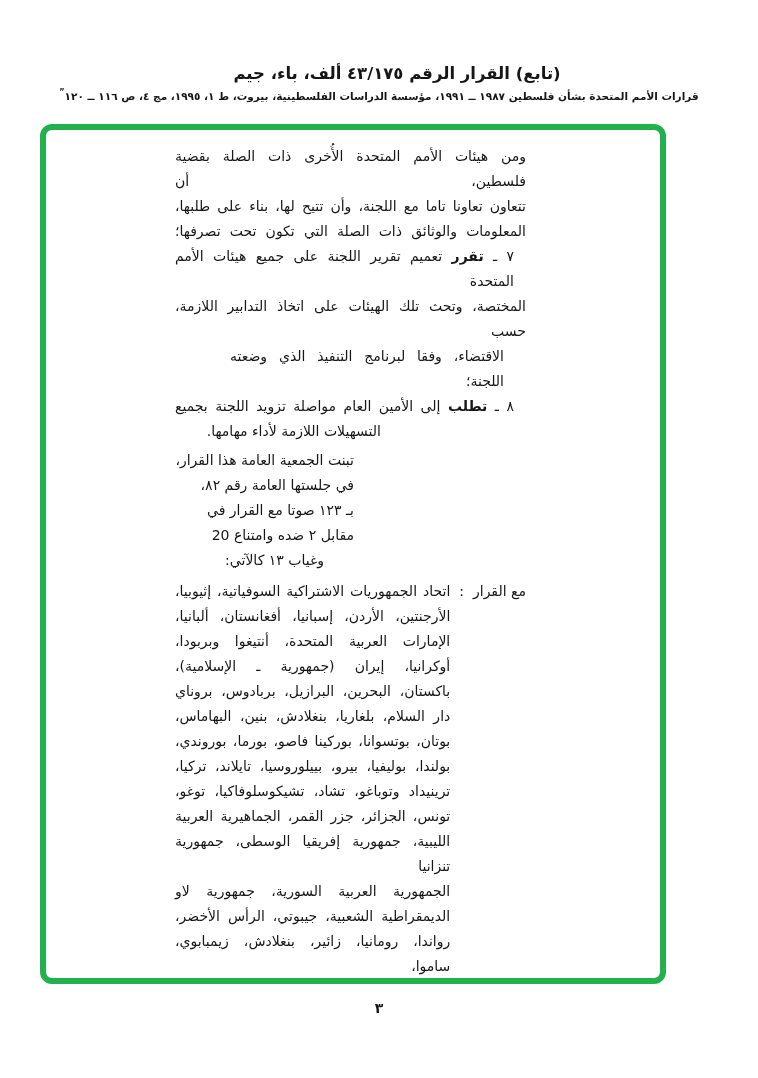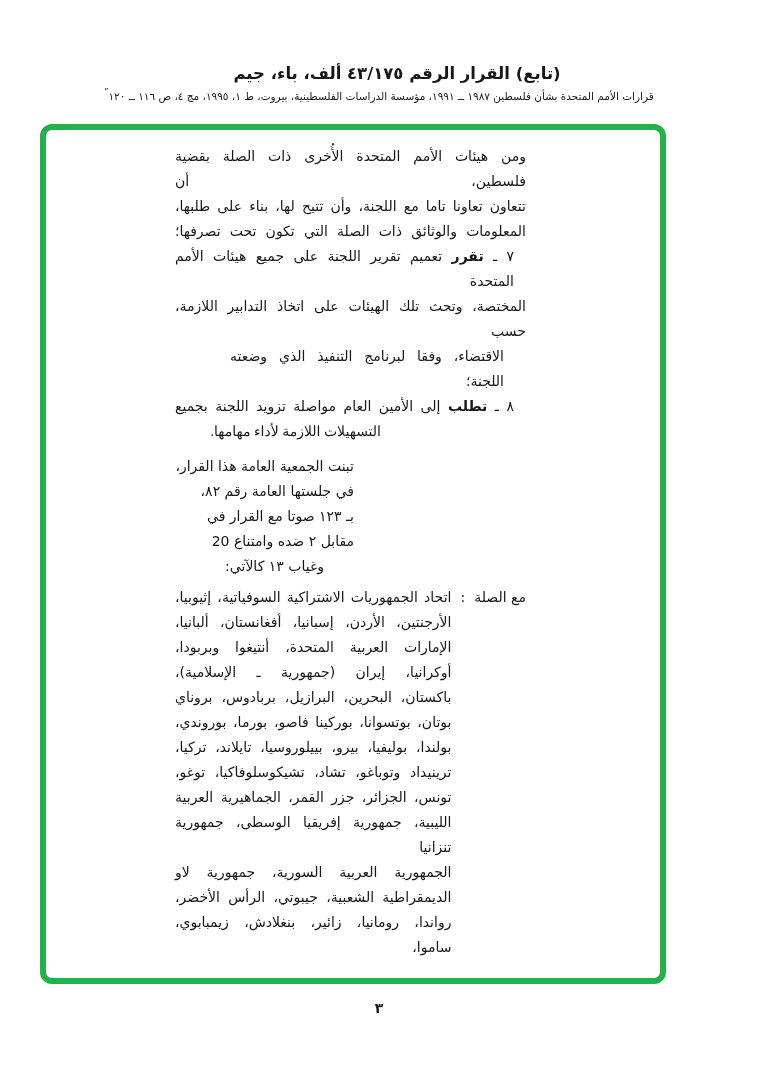--- a/index.html
+++ b/index.html
@@ -16,21 +16,21 @@
   .header-title {
     margin-top: 64px;
     font-size: 16.5px;
     font-weight: bold;
     letter-spacing: 0.2px;
     margin-left: 36px;
   }
   .header-source {
     margin-top: 5px;
     font-size: 10.5px;
-    font-weight: normal;
+    font-weight: bold;
   }
   .header-source sup { font-size: 8px; }
 
   .frame {
     box-sizing: border-box;
     width: 626px;
     height: 860px;
     margin: 22px 0 0 40px;
     border: 6px solid #22b14c;
     border-radius: 12px;
@@ -46,26 +46,26 @@
   }
   .stretch {
     text-align: justify;
     text-align-last: justify;
   }
   .b { font-weight: bold; }
 
   
   .indent-num { padding-right: 12px; }
   .wrap-mid   { padding-right: 22px; padding-left: 55px; }
-  .para-end   { text-align: right; text-align-last: right; padding-right: 145px; white-space: nowrap; font-family: Liberation Serif, serif; }
+  .para-end   { text-align: right; text-align-last: right; padding-right: 145px; white-space: nowrap; }
 
   
   .adoption {
     width: 200px;
-    margin: 10px 172px 0 0;
+    margin: 4px 172px 0 0;
   }
   .adoption .line { white-space: nowrap; }
   .adoption-last { padding-right: 30px; }
 
   
   .vote {
     display: flex;
     margin-top: 6px;
     gap: 9px;
     align-items: flex-start;
@@ -117,28 +117,29 @@
 
     <div class="adoption">
       <div class="line">تبنت الجمعية العامة هذا القرار،</div>
       <div class="line">في جلستها العامة رقم ٨٢،</div>
       <div class="line">بـ ١٢٣ صوتا مع القرار في</div>
       <div class="line">مقابل ٢ ضده وامتناع 20</div>
       <div class="line adoption-last">وغياب ١٣ كالآتي:</div>
     </div>
 
     <div class="vote">
-      <div class="vote-label">مع الصلة</div>
+      <div class="vote-label">مع القرار</div>
       <div class="vote-sep">:</div>
       <div class="vote-body">
         <div class="line stretch">اتحاد الجمهوريات الاشتراكية السوفياتية، إثيوبيا،</div>
         <div class="line stretch">الأرجنتين، الأردن، إسبانيا، أفغانستان، ألبانيا،</div>
         <div class="line stretch">الإمارات العربية المتحدة، أنتيغوا وبربودا،</div>
         <div class="line stretch">أوكرانيا، إيران (جمهورية ـ الإسلامية)،</div>
         <div class="line stretch">باكستان، البحرين، البرازيل، بربادوس، بروناي</div>
+        <div class="line stretch">دار السلام، بلغاريا، بنغلادش، بنين، البهاماس،</div>
         <div class="line stretch">بوتان، بوتسوانا، بوركينا فاصو، بورما، بوروندي،</div>
         <div class="line stretch">بولندا، بوليفيا، بيرو، بييلوروسيا، تايلاند، تركيا،</div>
         <div class="line stretch">ترينيداد وتوباغو، تشاد، تشيكوسلوفاكيا، توغو،</div>
         <div class="line stretch">تونس، الجزائر، جزر القمر، الجماهيرية العربية</div>
         <div class="line stretch">الليبية، جمهورية إفريقيا الوسطى، جمهورية تنزانيا</div>
         <div class="line stretch">الجمهورية العربية السورية، جمهورية لاو</div>
         <div class="line stretch">الديمقراطية الشعبية، جيبوتي، الرأس الأخضر،</div>
         <div class="line stretch">رواندا، رومانيا، زائير، بنغلادش، زيمبابوي، ساموا،</div>
       </div>
     </div>

